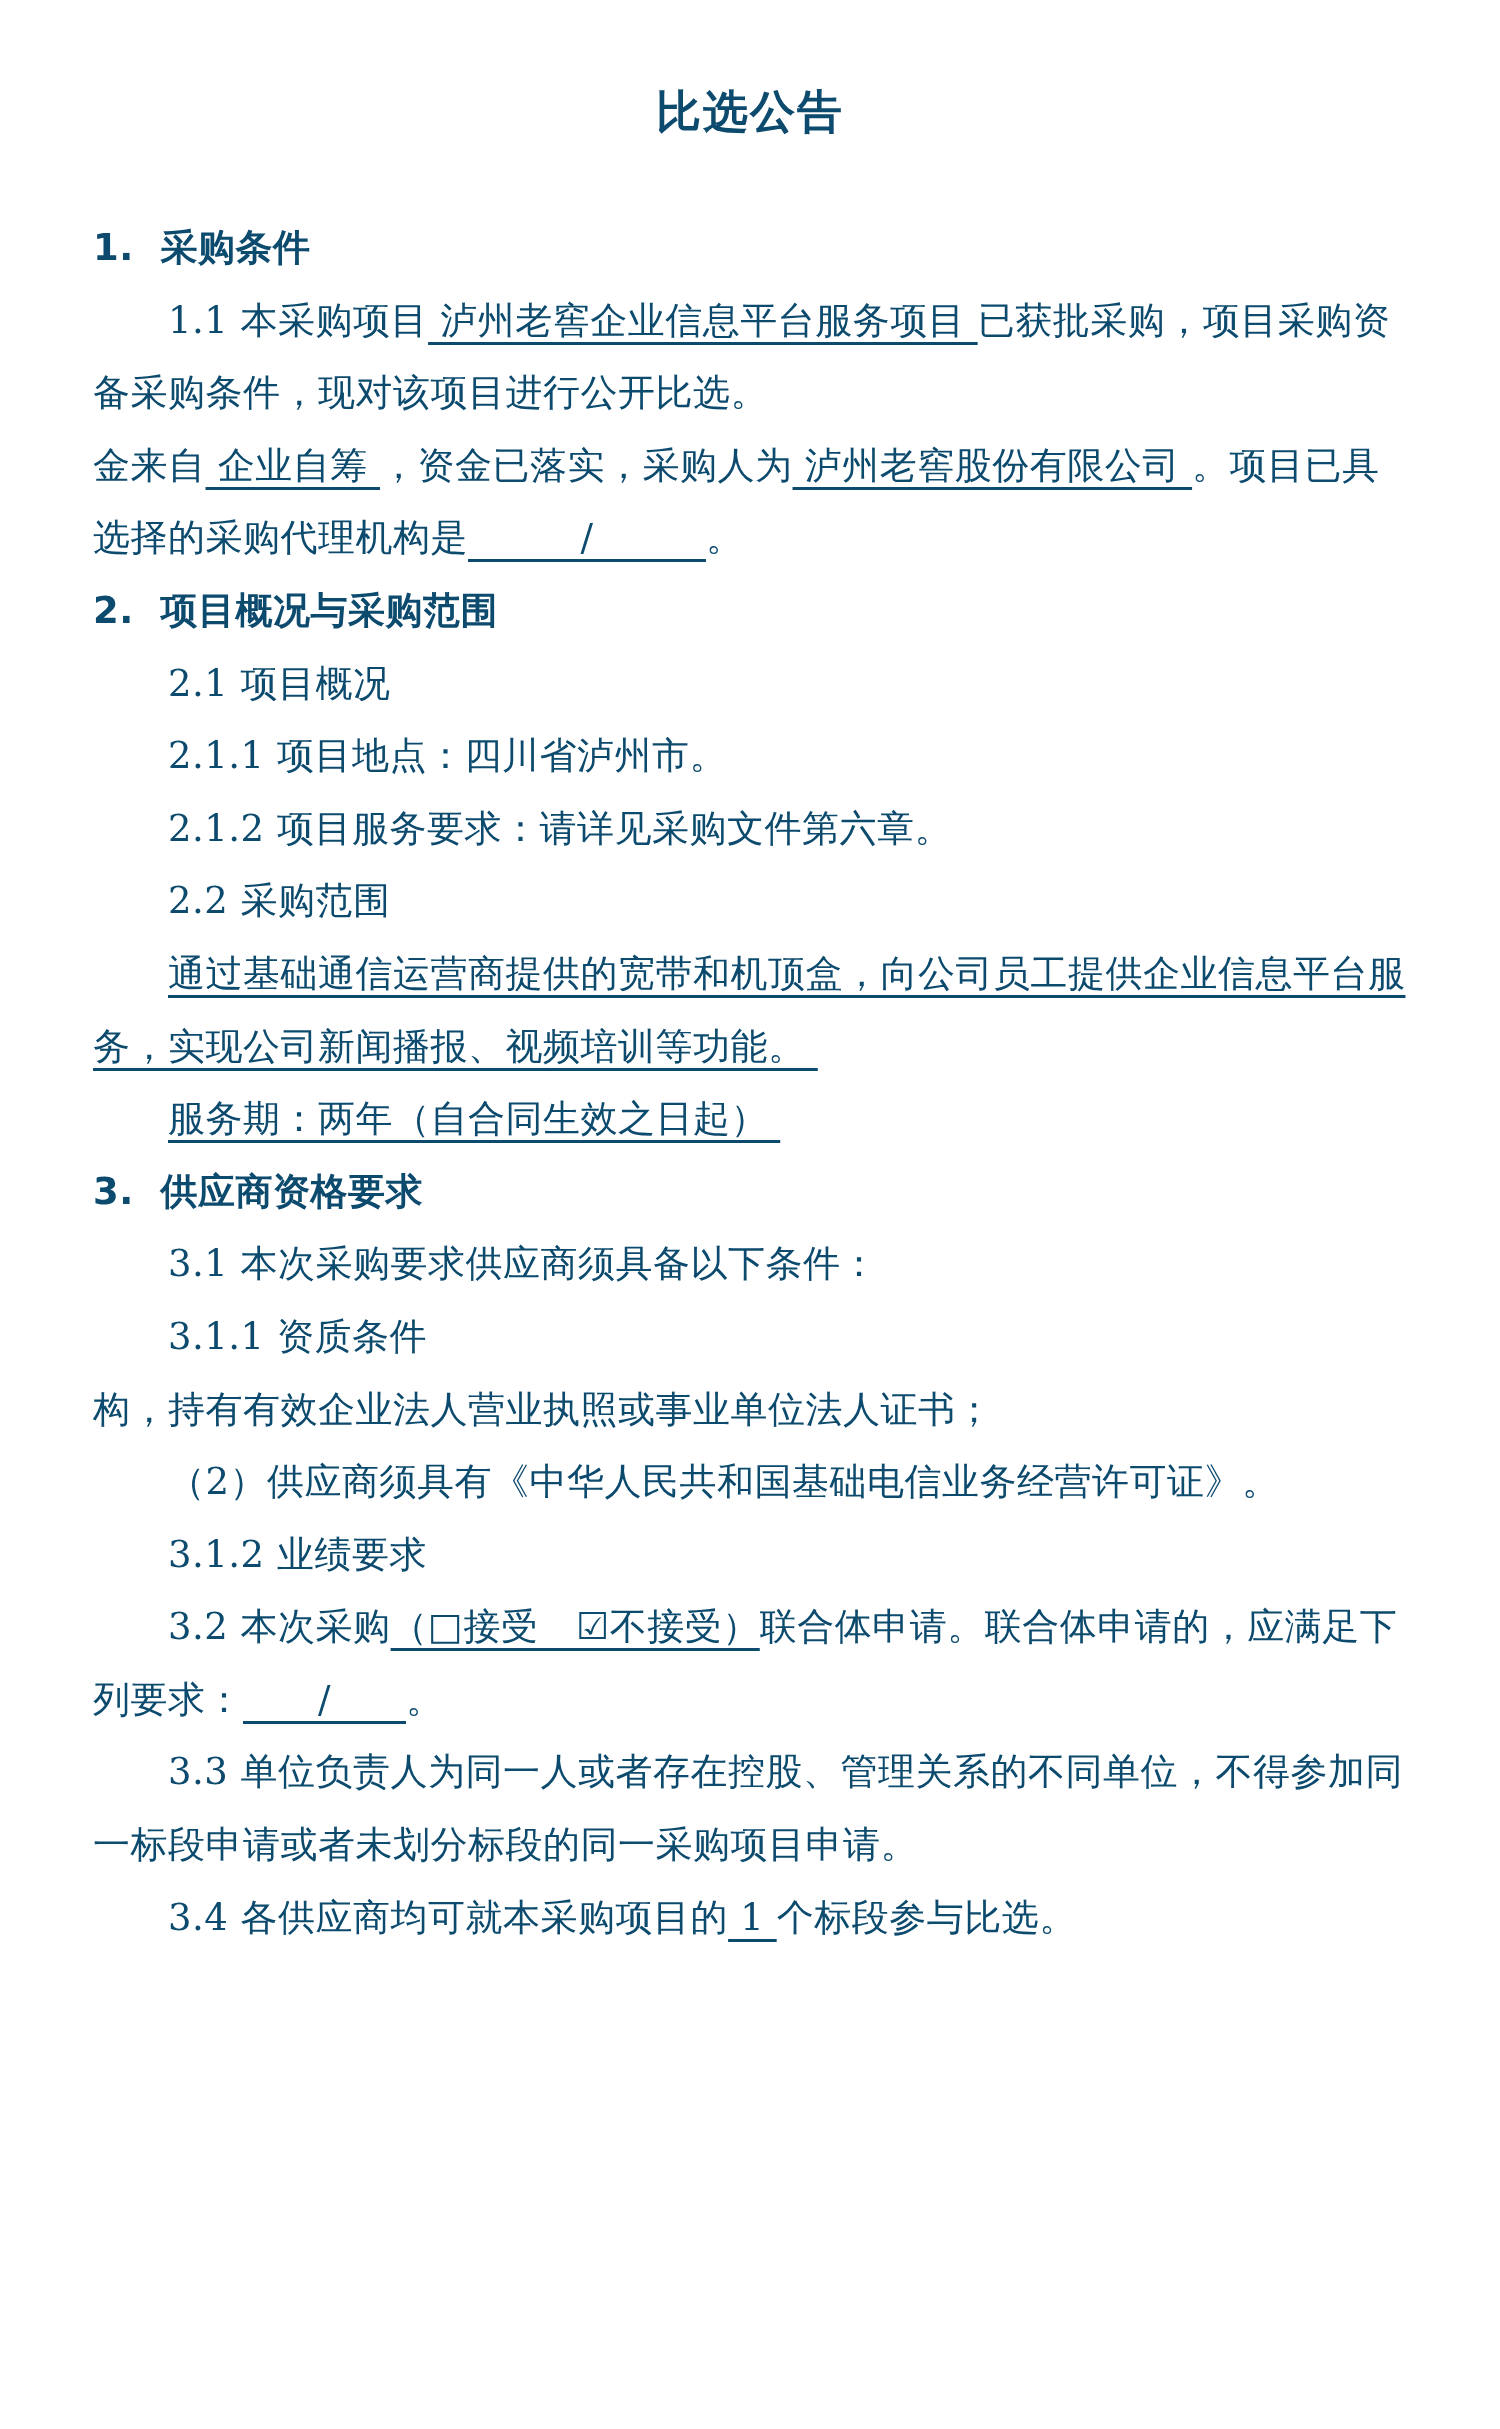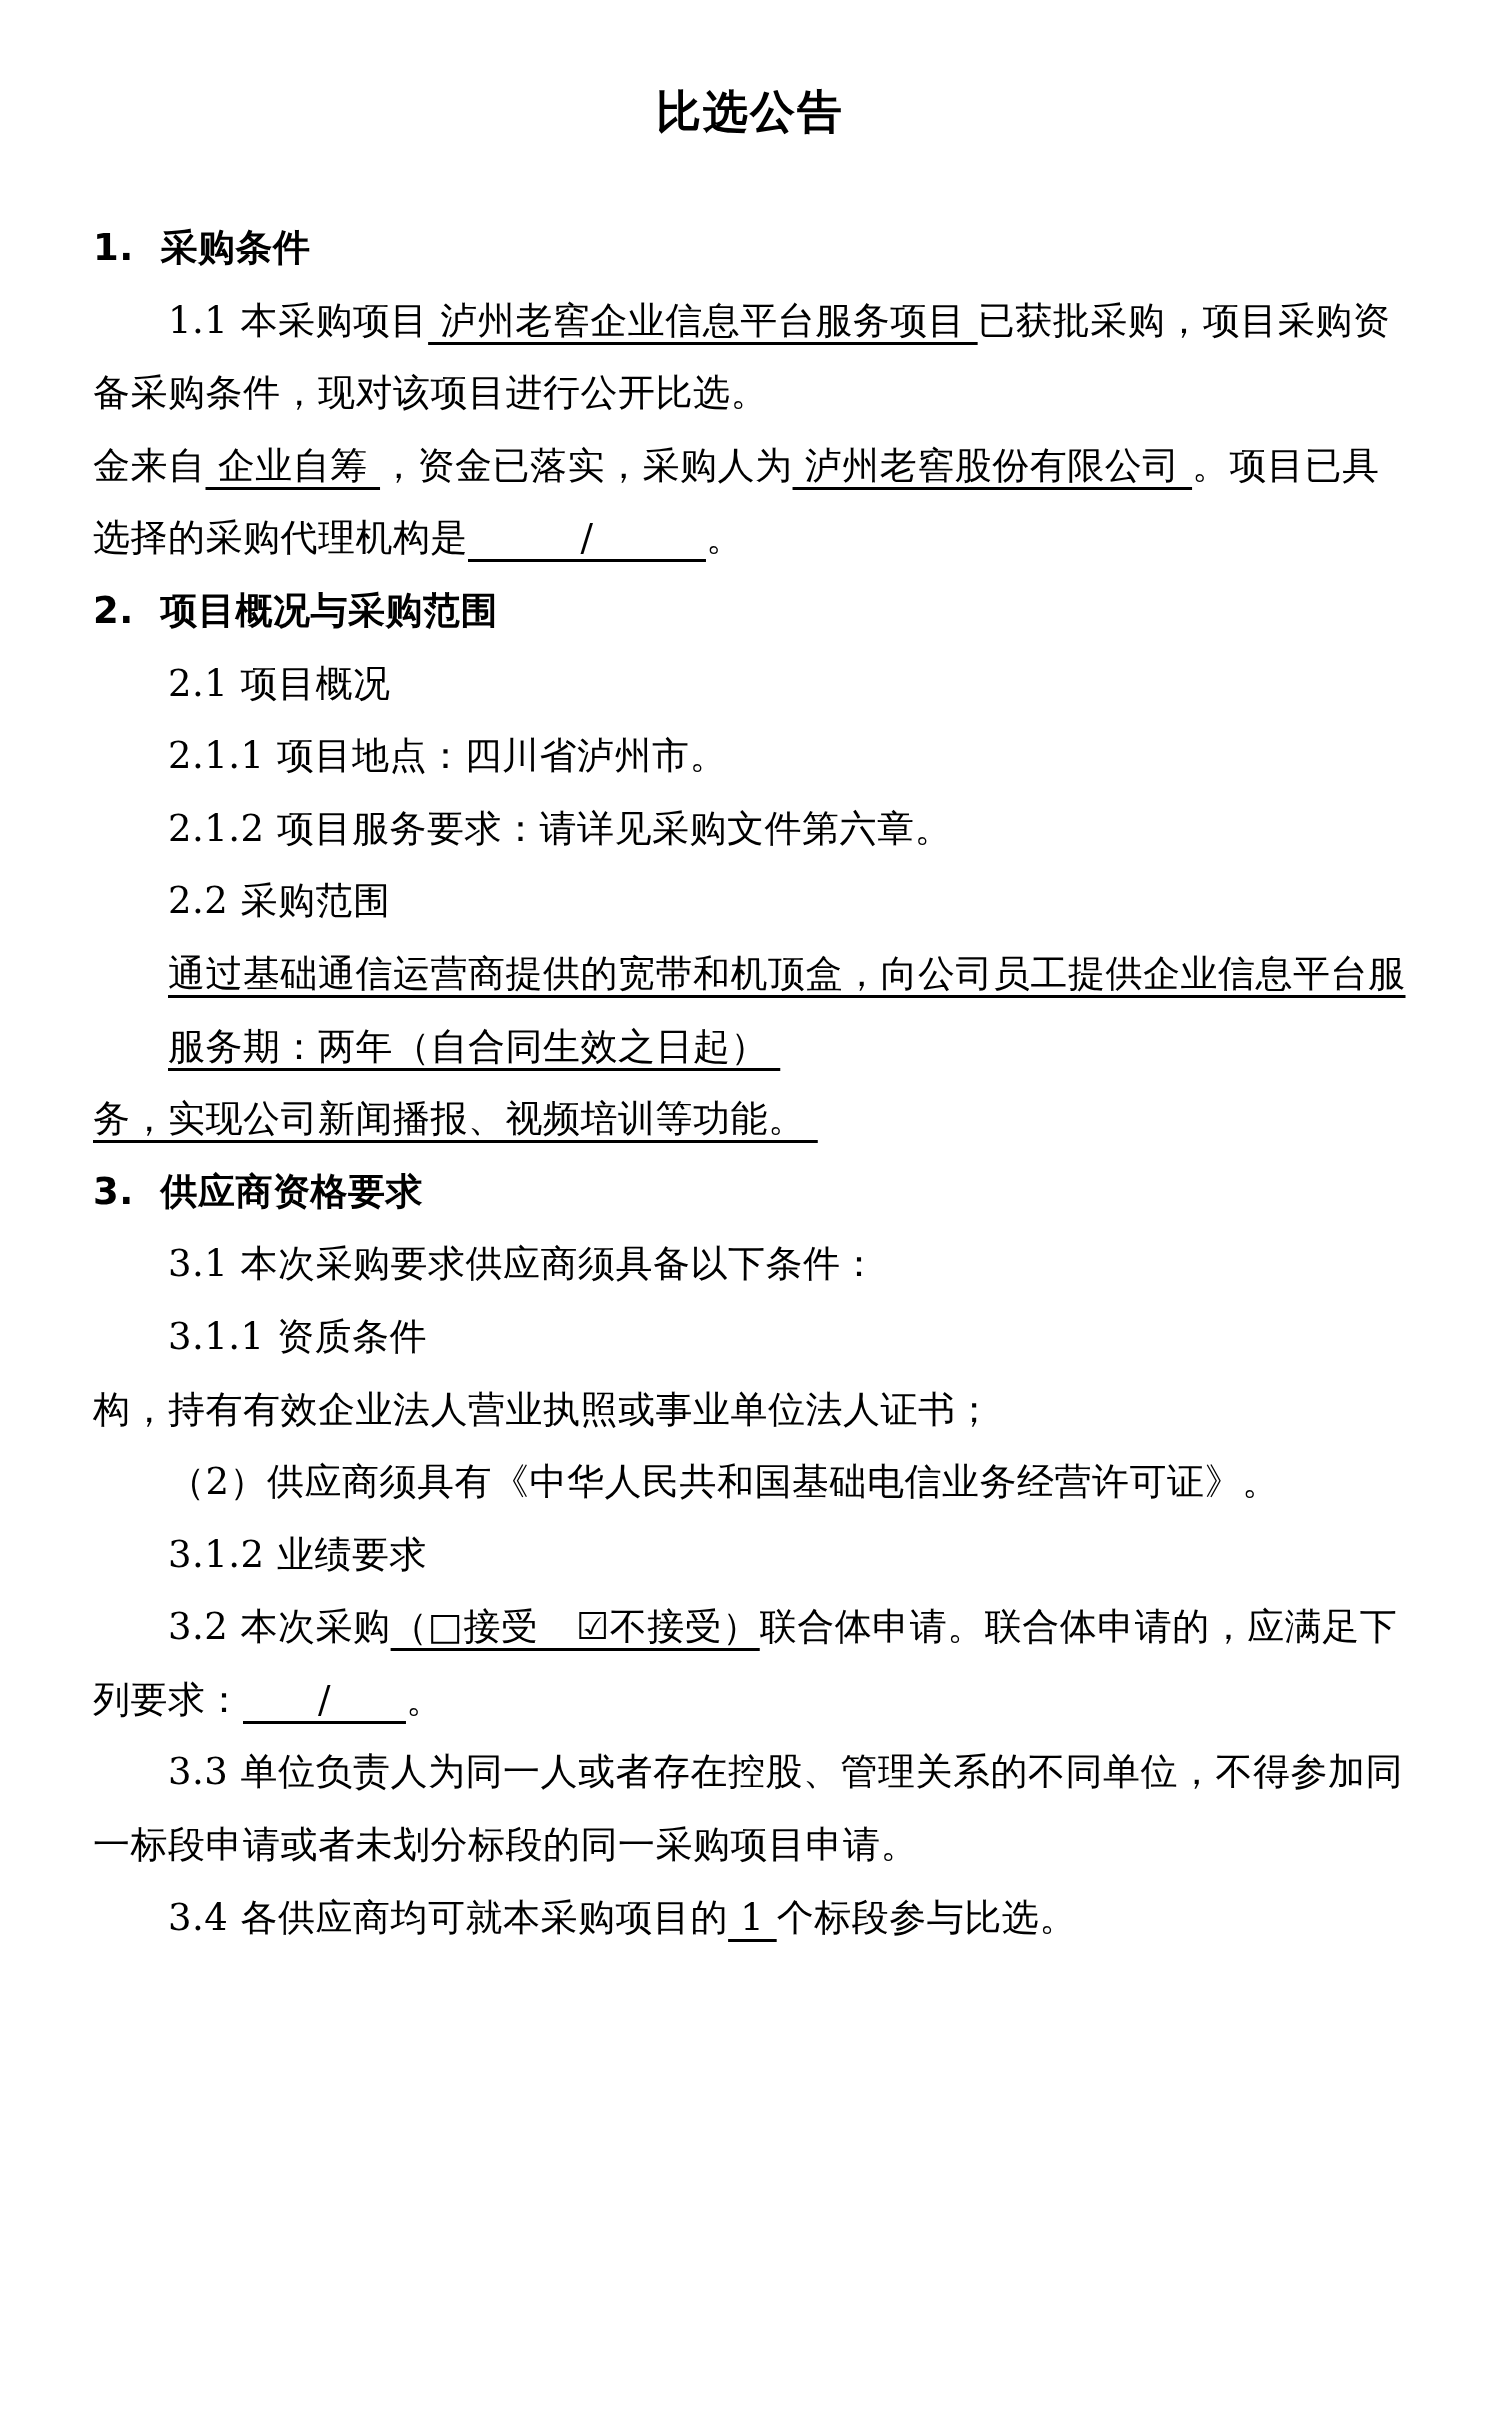--- a/index.html
+++ b/index.html
@@ -5,21 +5,21 @@
   html, body {
     margin: 0;
     padding: 0;
     background: #ffffff;
   }
   .page {
     position: relative;
     width: 1500px;
     height: 2429px;
     background: #ffffff;
-    color: #000000;
+    color: #0c4a6e;
     font-family: "DejaVu Serif", "Liberation Serif", serif;
     overflow: hidden;
   }
   .title {
     position: absolute;
     top: 82px;
     left: 0;
     width: 100%;
     text-align: center;
     font-size: 45px;
@@ -66,22 +66,22 @@
       <div class="line para"><span>1.1 本采购项目</span><span class="u"> 泸州老窖企业信息平台服务项目 </span><span>已获批采购，项目采购资</span></div>
       <div class="line cont"><span>备采购条件，现对该项目进行公开比选。</span></div>
       <div class="line cont"><span>金来自</span><span class="u"> 企业自筹 </span><span>，资金已落实，采购人为</span><span class="u"> 泸州老窖股份有限公司 </span><span>。项目已具</span></div>
       <div class="line cont"><span>选择的采购代理机构是</span><span class="u">　　　/　　　</span><span>。</span></div>
       <div class="line heading"><span>2.  项目概况与采购范围</span></div>
       <div class="line para"><span>2.1 项目概况</span></div>
       <div class="line para"><span>2.1.1 项目地点：四川省泸州市。</span></div>
       <div class="line para"><span>2.1.2 项目服务要求：请详见采购文件第六章。</span></div>
       <div class="line para"><span>2.2 采购范围</span></div>
       <div class="line para"><span class="u">通过基础通信运营商提供的宽带和机顶盒，向公司员工提供企业信息平台服</span></div>
+      <div class="line cont"><span class="u">务，实现公司新闻播报、视频培训等功能。 </span></div>
       <div class="line para"><span class="u">服务期：两年（自合同生效之日起） </span></div>
-      <div class="line cont"><span class="u">务，实现公司新闻播报、视频培训等功能。 </span></div>
       <div class="line heading"><span>3.  供应商资格要求</span></div>
       <div class="line para"><span>3.1 本次采购要求供应商须具备以下条件：</span></div>
       <div class="line para"><span>3.1.1 资质条件</span></div>
       <div class="line cont"><span>构，持有有效企业法人营业执照或事业单位法人证书；</span></div>
       <div class="line para"><span>（2）供应商须具有《中华人民共和国基础电信业务经营许可证》。</span></div>
       <div class="line para"><span>3.1.2 业绩要求</span></div>
       <div class="line para"><span>3.2 本次采购</span><span class="u">（□接受　☑不接受）</span><span>联合体申请。联合体申请的，应满足下</span></div>
       <div class="line cont"><span>列要求：</span><span class="u">　　/　　</span><span>。</span></div>
       <div class="line para"><span>3.3 单位负责人为同一人或者存在控股、管理关系的不同单位，不得参加同</span></div>
       <div class="line cont"><span>一标段申请或者未划分标段的同一采购项目申请。</span></div>

